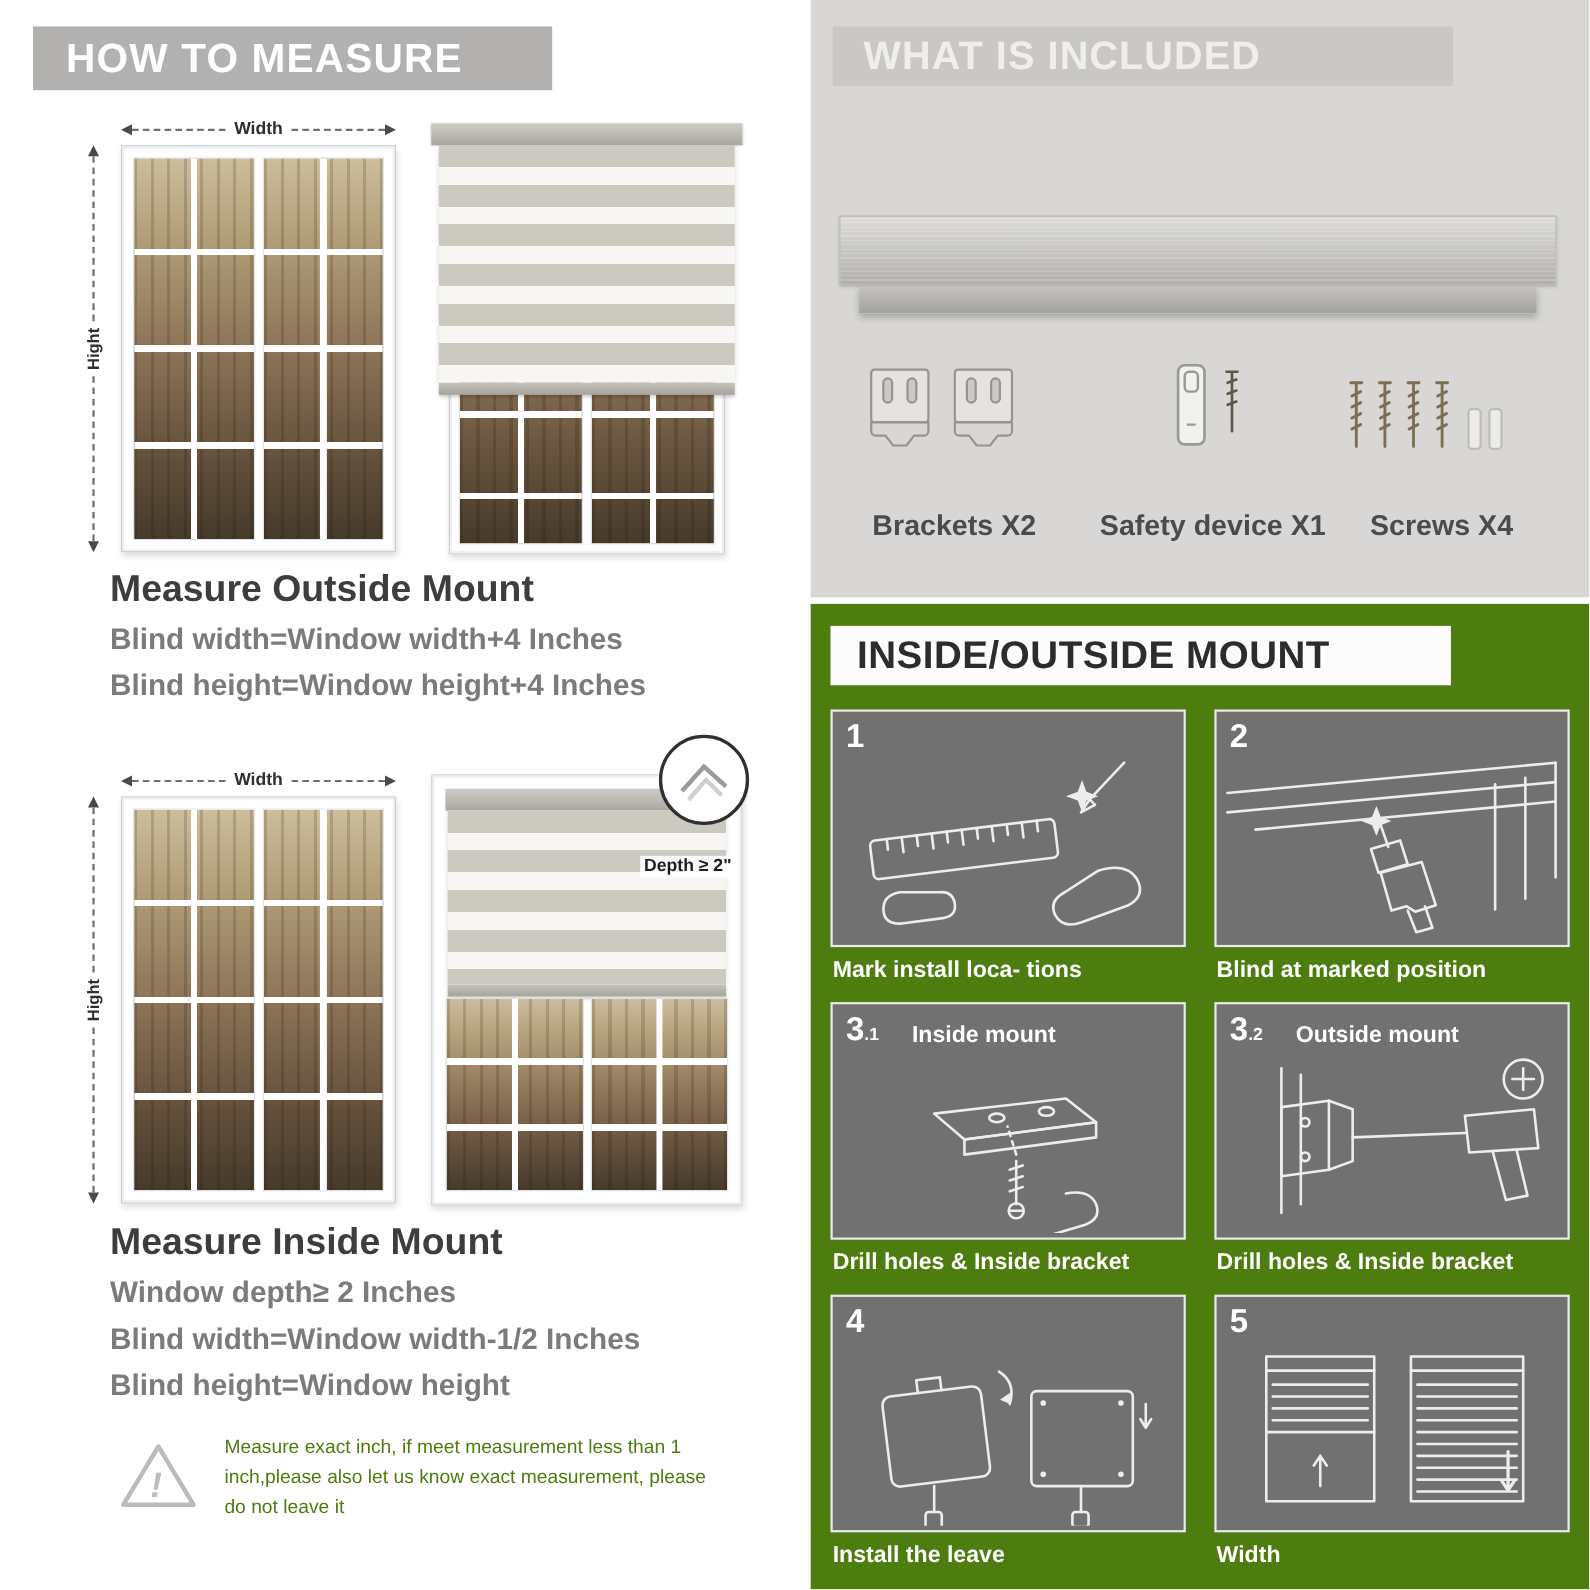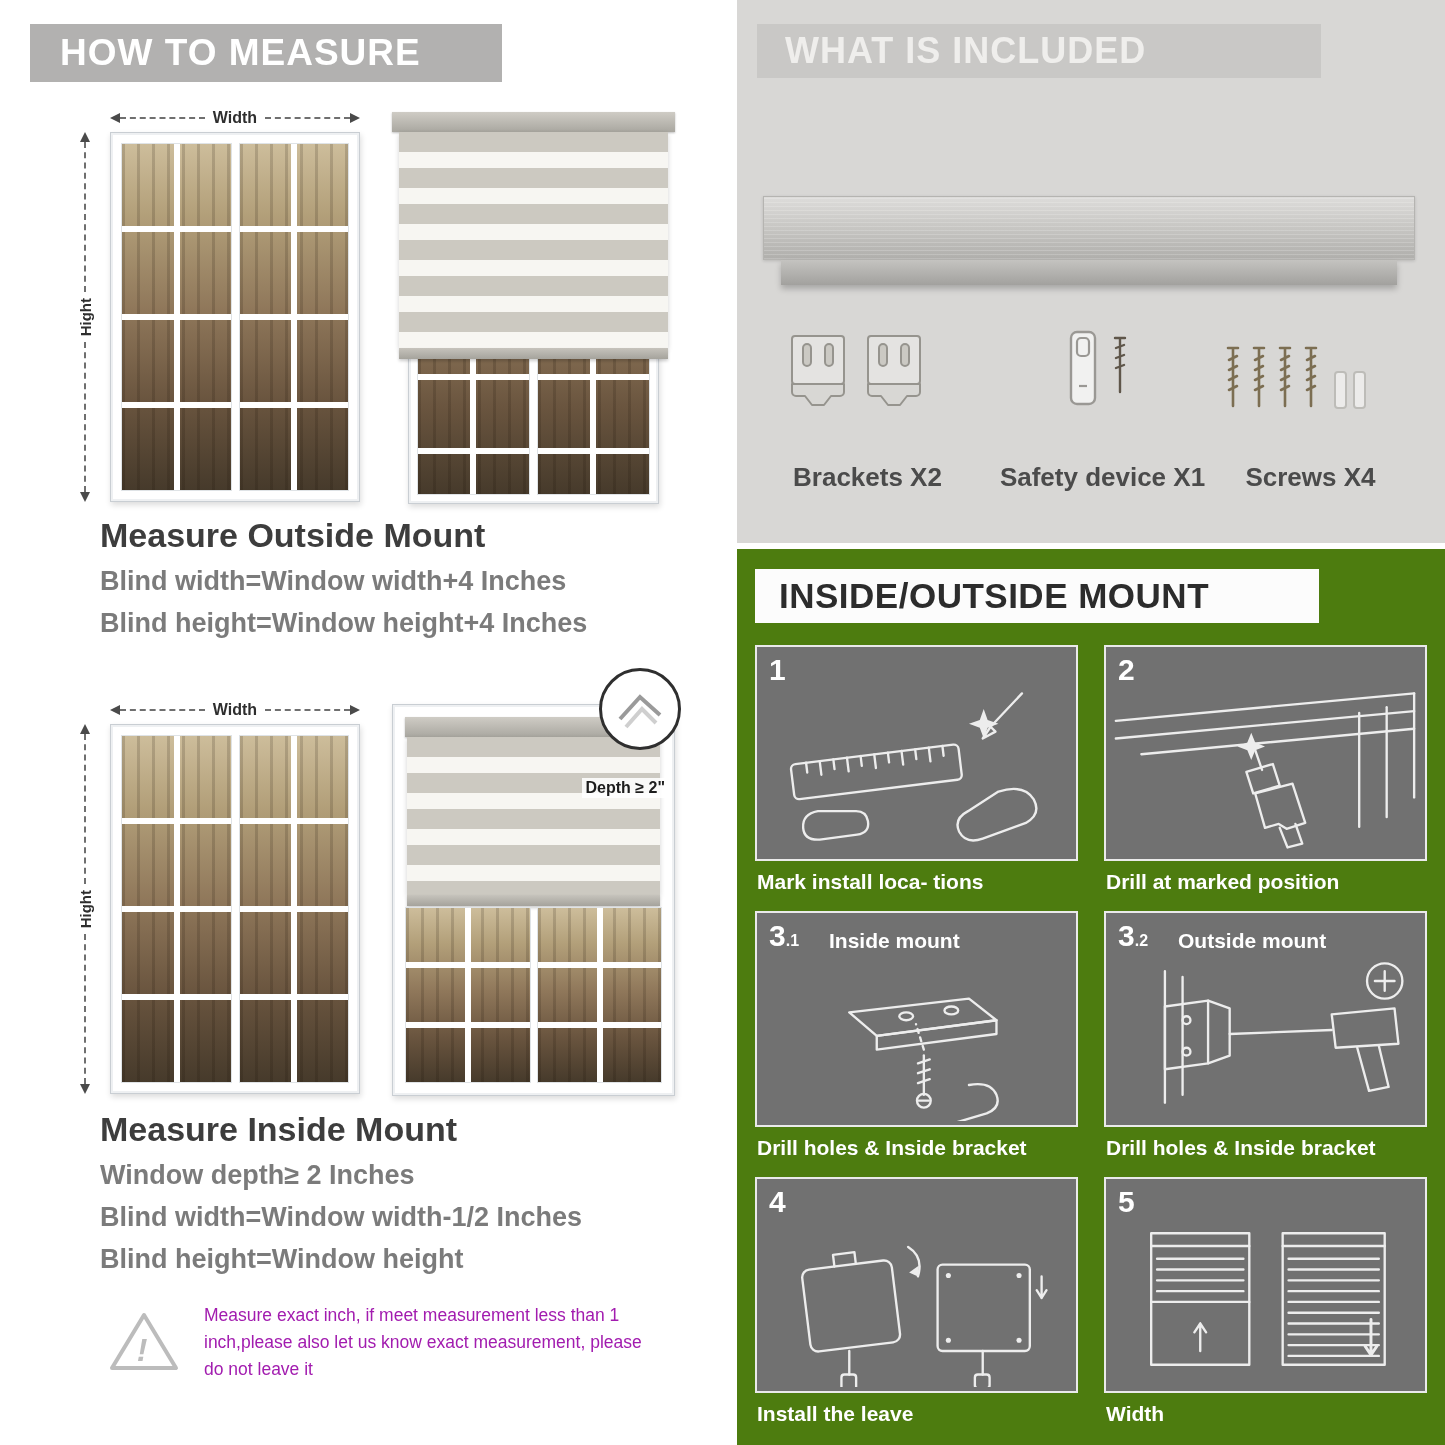--- a/index.html
+++ b/index.html
@@ -50,21 +50,21 @@
   .sashrow{display:flex;gap:6px;height:calc(100% - 190px);margin-top:1px;}
 
   .callout{position:absolute;right:-6px;top:-36px;width:82px;height:82px;border-radius:50%;border:3px solid #2f2f2f;background:#fff;z-index:5;display:flex;align-items:center;justify-content:center;box-sizing:border-box;}
   .depth-lbl{position:absolute;right:6px;top:74px;font-size:16px;font-weight:bold;color:#1d1d1d;background:rgba(255,255,255,.88);padding:1px 4px;z-index:6;white-space:nowrap;}
 
   .mtitle{position:absolute;margin:0;font-size:34px;font-weight:bold;color:#3d3d3d;}
   .formula{position:absolute;margin:0;font-size:27px;font-weight:bold;color:#7b7b7b;}
 
   .warn{position:absolute;left:108px;top:1302px;width:560px;display:flex;gap:24px;align-items:flex-start;}
   .warn svg{flex:none;margin-top:8px;}
-  .warn p{margin:0;font-size:17.5px;line-height:1.55;color:#a21caf;width:440px;}
+  .warn p{margin:0;font-size:17.5px;line-height:1.55;color:#4d7c0f;width:440px;}
 
   
   .panel-top{position:absolute;left:737px;top:0;width:708px;height:543px;background:#d8d7d5;}
   .product-lbl{position:absolute;left:0;right:0;top:140px;text-align:center;font-size:28px;font-weight:bold;color:#4b4b4b;}
   .rail1{position:absolute;left:26px;right:30px;top:196px;height:62px;border:1px solid #b5b4b1;box-shadow:0 1px 3px rgba(0,0,0,.15);
         background:repeating-linear-gradient(0deg,rgba(255,255,255,.18) 0 1px,transparent 1px 4px),
                    linear-gradient(180deg,#dddcda 0%,#c9c8c5 45%,#b0afac 100%);}
   .rail2{position:absolute;left:44px;right:48px;top:260px;height:25px;background:linear-gradient(180deg,#c4c3c0,#a2a19e);box-shadow:0 4px 6px rgba(0,0,0,.22);}
   .itm{position:absolute;display:flex;gap:14px;align-items:flex-start;}
   .itm-brackets{left:50px;top:332px;}
@@ -294,21 +294,21 @@
               <path d="M284 26 L284 138"></path>
               <path d="M312 12 L312 118"></path>
               <path d="M148 64 L157 90"></path>
               <path d="M141 92 l27 -8 7 22 -27 8 z"></path>
               <path d="M150 114 l38 -10 13 40 -19 6 -8 -5 -14 4 z"></path>
               <path d="M175 149 l8 20 15 -4 -7 -20"></path>
             </g>
             <path d="M146 52 l4 10 10 4 -10 4 -4 10 -4 -10 -10 -4 10 -4 z" fill="#ededed"></path>
           </svg>
         </div>
-        <div class="scaption">Drill at  marked position</div>
+        <div class="scaption">Blind at  marked position</div>
       </div>
 
       <div class="step">
         <div class="stepbox">
           <div class="stepnum">
             <span>3</span>
               <span class="sub">.1</span>
           </div>
           <div class="steptitle">Inside mount</div>
           <svg class="art" viewBox="0 0 320 172">

